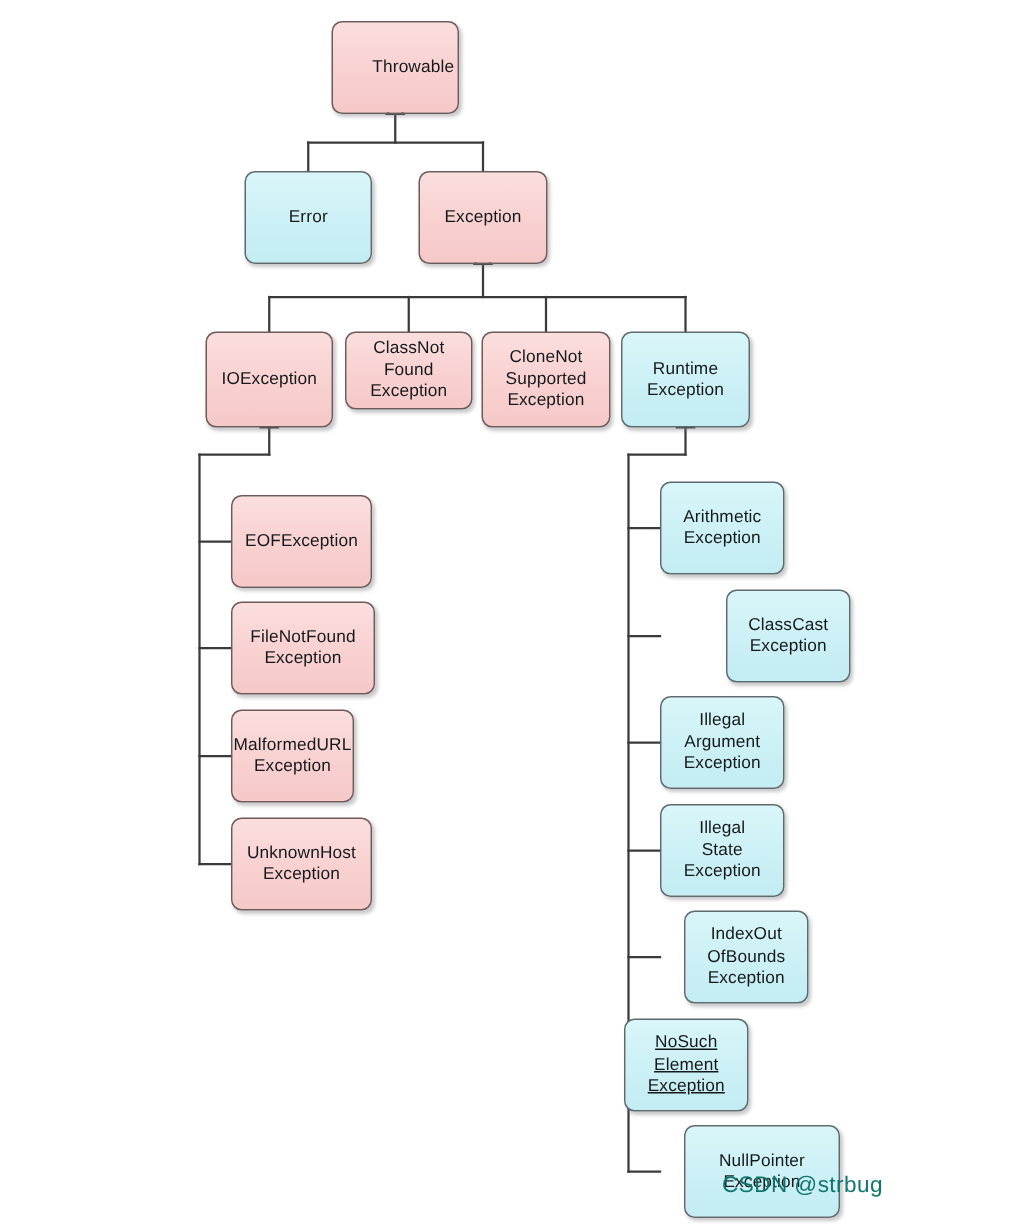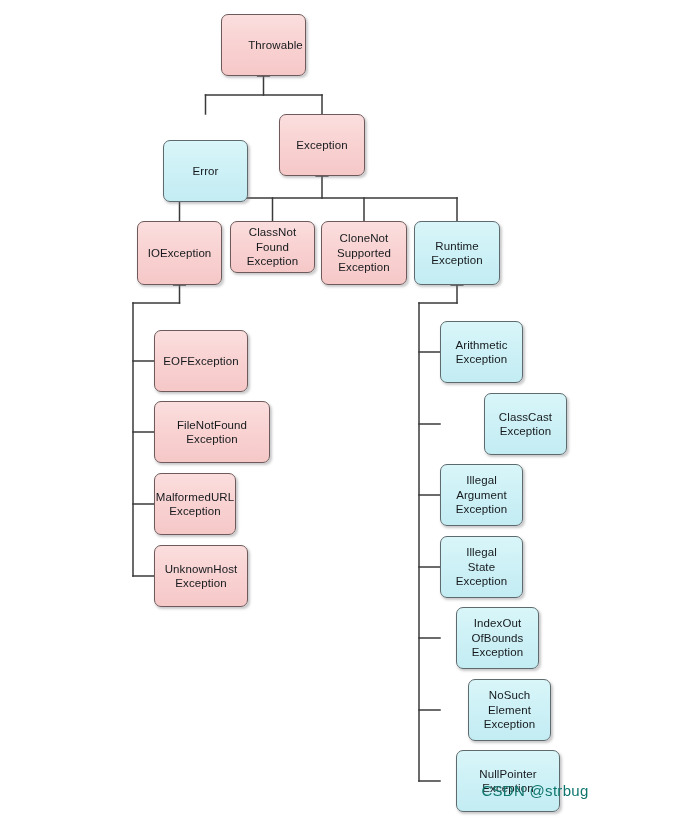--- a/index.html
+++ b/index.html
@@ -100,42 +100,42 @@
       <path d="M457 285 L457 303" stroke="#3a3a3a" stroke-width="1.5" fill="none" stroke-linecap="square"></path>
       <path d="M457 303 L419 303" stroke="#3a3a3a" stroke-width="1.5" fill="none" stroke-linecap="square"></path>
       <path d="M419 303 L419 781" stroke="#3a3a3a" stroke-width="1.5" fill="none" stroke-linecap="square"></path>
       <path d="M457 277 L451.5 285 L462.5 285 Z" fill="#ffffff" stroke="#3a3a3a" stroke-width="1.4"></path>
     </svg>
 
   <div id="node-layer">
       <div class="node pink" style="left: 221px; top: 14px; width: 85px; height: 62px; padding-left: 24px;">
         <span>Throwable</span>
       </div>
-      <div class="node cyan" style="left: 163px; top: 114px; width: 85px; height: 62px; margin-top: 26px;">
+      <div class="node cyan" style="left: 163px; top: 114px; width: 85px; height: 62px;">
         <span>Error</span>
       </div>
       <div class="node pink" style="left: 279px; top: 114px; width: 86px; height: 62px;">
         <span>Exception</span>
       </div>
       <div class="node pink" style="left: 137px; top: 221px; width: 85px; height: 64px;">
         <span>IOException</span>
       </div>
       <div class="node pink" style="left: 230px; top: 221px; width: 85px; height: 52px;">
         <span>ClassNot<br>Found<br>Exception</span>
       </div>
       <div class="node pink" style="left: 321px; top: 221px; width: 86px; height: 64px;">
         <span>CloneNot<br>Supported<br>Exception</span>
       </div>
       <div class="node cyan" style="left: 414px; top: 221px; width: 86px; height: 64px;">
         <span>Runtime<br>Exception</span>
       </div>
       <div class="node pink" style="left: 154px; top: 330px; width: 94px; height: 62px;">
         <span>EOFException</span>
       </div>
-      <div class="node pink" style="left: 154px; top: 401px; width: 116px; height: 62px;">
+      <div class="node pink" style="left: 154px; top: 401px; width: 96px; height: 62px;">
         <span>FileNotFound<br>Exception</span>
       </div>
       <div class="node pink" style="left: 154px; top: 473px; width: 82px; height: 62px;">
         <span>MalformedURL<br>Exception</span>
       </div>
       <div class="node pink" style="left: 154px; top: 545px; width: 94px; height: 62px;">
         <span>UnknownHost<br>Exception</span>
       </div>
       <div class="node cyan" style="left: 440px; top: 321px; width: 83px; height: 62px;">
         <span>Arithmetic<br>Exception</span>
@@ -145,21 +145,21 @@
       </div>
       <div class="node cyan" style="left: 440px; top: 464px; width: 83px; height: 62px;">
         <span>Illegal<br>Argument<br>Exception</span>
       </div>
       <div class="node cyan" style="left: 440px; top: 536px; width: 83px; height: 62px;">
         <span>Illegal<br>State<br>Exception</span>
       </div>
       <div class="node cyan" style="left: 456px; top: 607px; width: 83px; height: 62px;">
         <span>IndexOut<br>OfBounds<br>Exception</span>
       </div>
-      <div class="node cyan" style="left: 468px; top: 679px; width: 83px; height: 62px;">
+      <div class="node cyan" style="left: 416px; top: 679px; width: 83px; height: 62px; text-decoration: underline;">
         <span>NoSuch<br>Element<br>Exception</span>
       </div>
       <div class="node cyan" style="left: 456px; top: 750px; width: 104px; height: 62px;">
         <span>NullPointer<br>Exception</span>
       </div>
     </div>
 
   <div class="watermark" id="watermark" style="left: 535px; top: 790px; color: #0f766e; transform: translate(-50%, -50%);">CSDN @strbug</div>
 
 </div>

